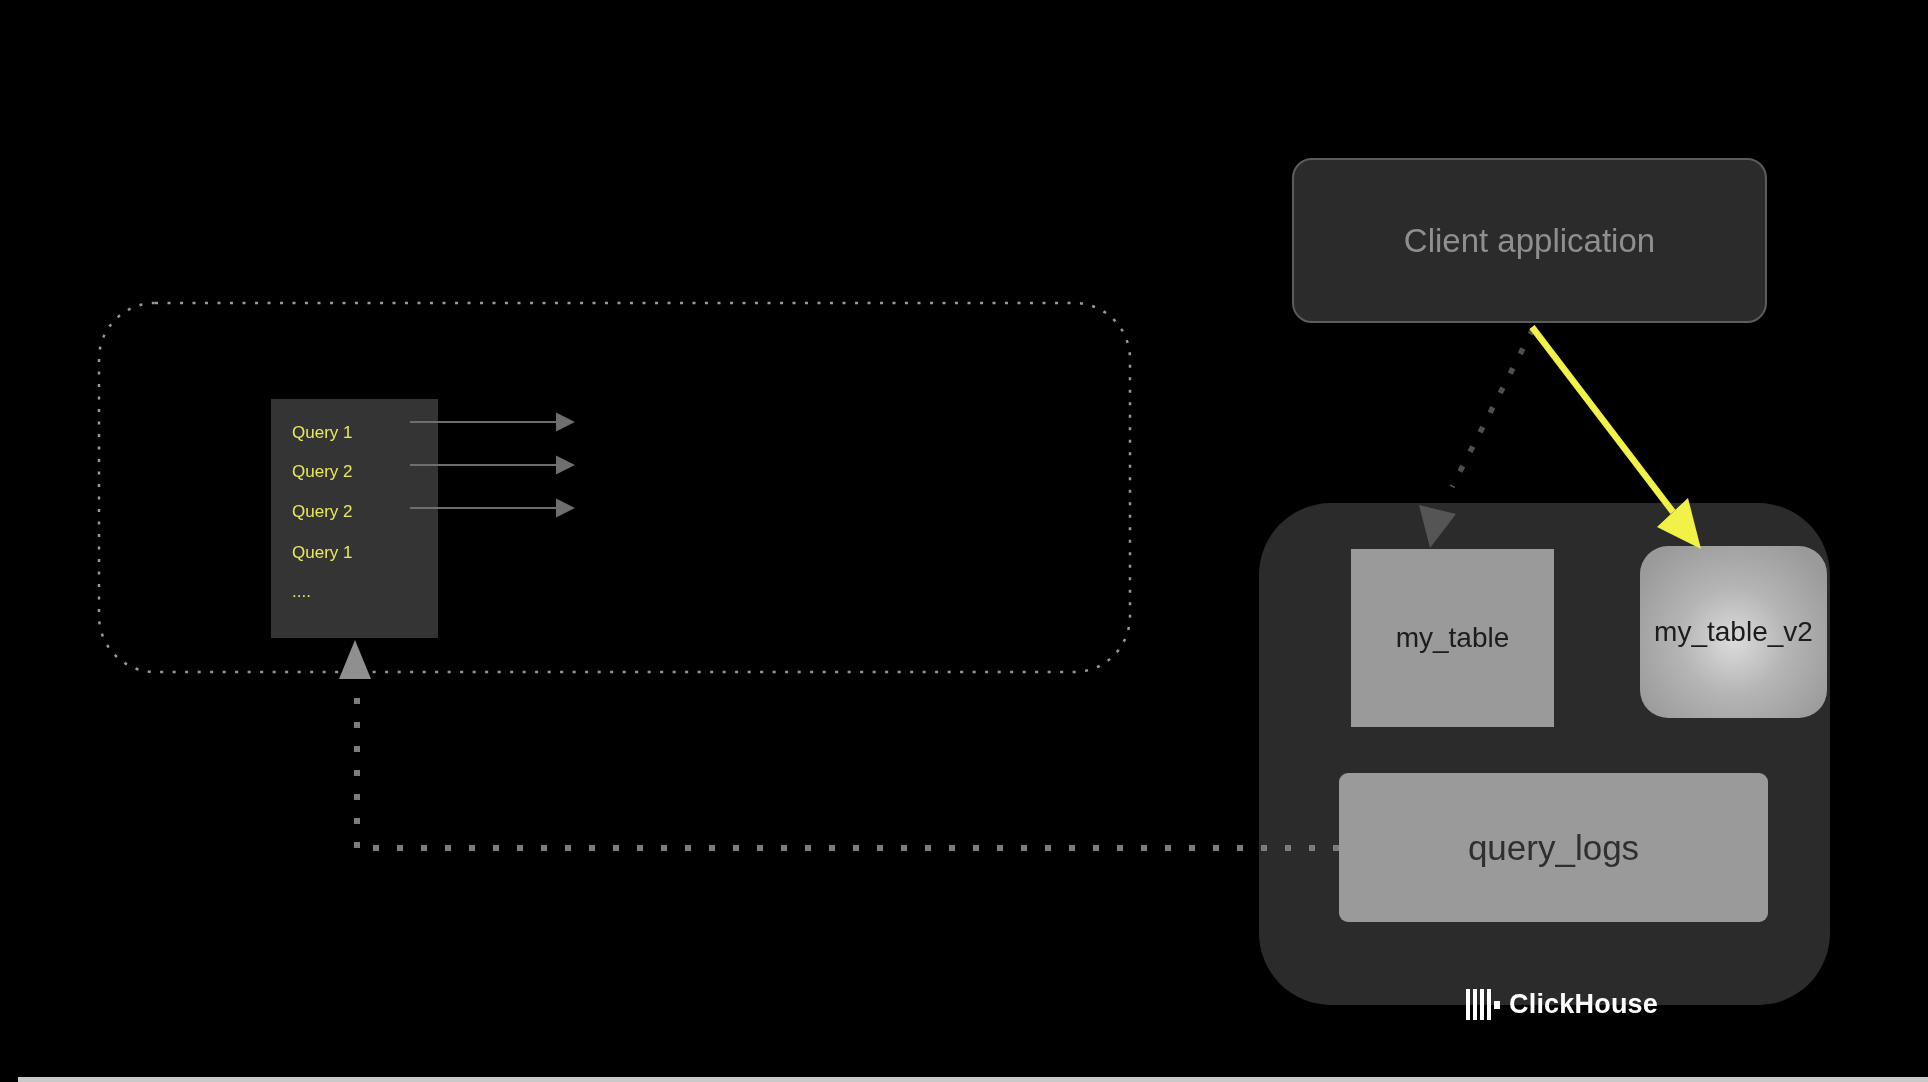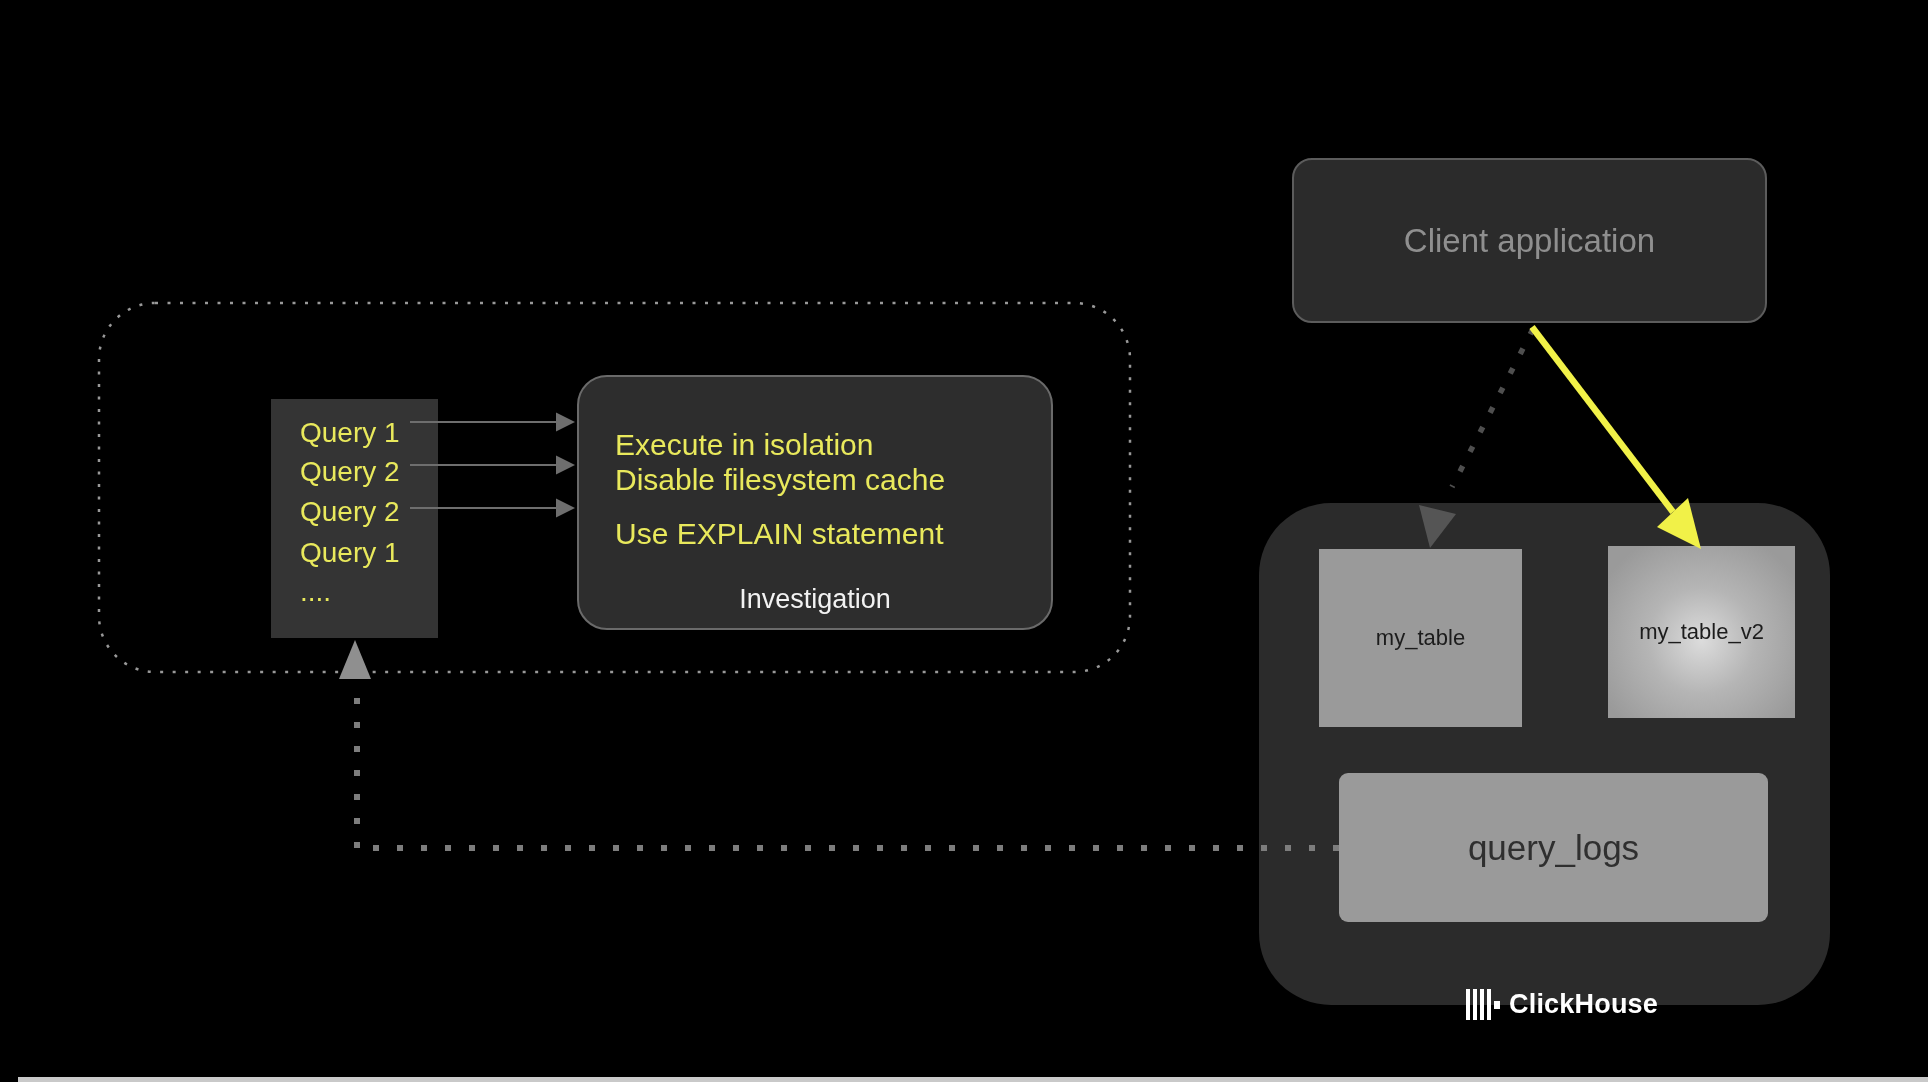--- a/index.html
+++ b/index.html
@@ -32,22 +32,22 @@
     position:relative;width:1928px;height:1082px;overflow:hidden;
     background:var(--c-background,#000);
   }
 
   
   .query-box{
     position:absolute;left:271px;top:399px;width:167px;height:239px;
     background:var(--c-panel-query,#343434);
   }
   .query-item{
-    position:absolute;left:29px;height:28px;line-height:28px;white-space:nowrap;
-    color:var(--c-yellow-text,#e9e95c);font-size:28px;
+    position:absolute;left:21px;height:28px;line-height:28px;white-space:nowrap;
+    color:var(--c-yellow-text,#e9e95c);font-size:17px;
   }
   .q0{top:20px}.q1{top:59px}.q2{top:99px}.q3{top:140px}.q4{top:179px}
 
   .investigation-box{
     position:absolute;left:577px;top:375px;width:476px;height:255px;
     background:#2d2d2d;border:2px solid var(--c-inv-border,#6a6a6a);border-radius:30px;
   }
   .inv-line{
     position:absolute;left:36px;height:34px;line-height:34px;white-space:nowrap;
     color:var(--c-yellow-text,#e9e95c);font-size:30px;
@@ -67,29 +67,30 @@
   }
   .client-label{color:var(--c-gray-text,#8f8f8f);font-size:33px;}
 
   
   .ch-box{
     position:absolute;left:1259px;top:503px;width:571px;height:502px;
     background:var(--c-panel-dark,#2b2b2b);border-radius:72px;
   }
   .table-box{
     position:absolute;display:flex;align-items:center;justify-content:center;
-    color:var(--c-table-text,#1c1c1c);font-size:22px;
+    color:var(--c-table-text,#1c1c1c);font-size:28px;margin-left:32px;
   }
   .my-table{
     left:60px;top:46px;width:203px;height:178px;
     background:var(--c-table-fill,#9a9a9a);
   }
   .my-table-v2{
     left:349px;top:43px;width:187px;height:172px;
     background:radial-gradient(circle at 50% 55%, var(--c-table-fill-bright,#dcdcdc) 0%, #b5b5b5 40%, var(--c-table-fill,#929292) 85%);
+    border-radius:28px;
   }
   .query-logs{
     position:absolute;left:80px;top:270px;width:429px;height:149px;
     background:var(--c-table-fill,#9a9a9a);border-radius:9px;
     display:flex;align-items:center;justify-content:center;
     color:var(--c-query-logs-text,#2f2f2f);font-size:35px;
   }
   .ch-brand{
     position:absolute;left:207px;top:462px;height:33px;
     display:flex;align-items:center;gap:9px;margin-top:23px;
@@ -122,26 +123,20 @@
 <div class="canvas">
 
   <div class="query-box">
     <div class="query-item q0">Query 1</div>
     <div class="query-item q1">Query 2</div>
     <div class="query-item q2">Query 2</div>
     <div class="query-item q3">Query 1</div>
     <div class="query-item q4">....</div>
   </div>
 
-  <div class="investigation-box">
-    <div class="inv-line il0">Execute in isolation</div>
-    <div class="inv-line il1">Disable filesystem cache</div>
-    <div class="inv-line il2">Use EXPLAIN statement</div>
-    <div class="inv-title">Investigation</div>
-  </div>
 
   <div class="client-box">
     <span class="client-label">Client application</span>
   </div>
 
   <div class="ch-box">
     <div class="table-box my-table">
       <span>my_table</span>
     </div>
     <div class="table-box my-table-v2">

